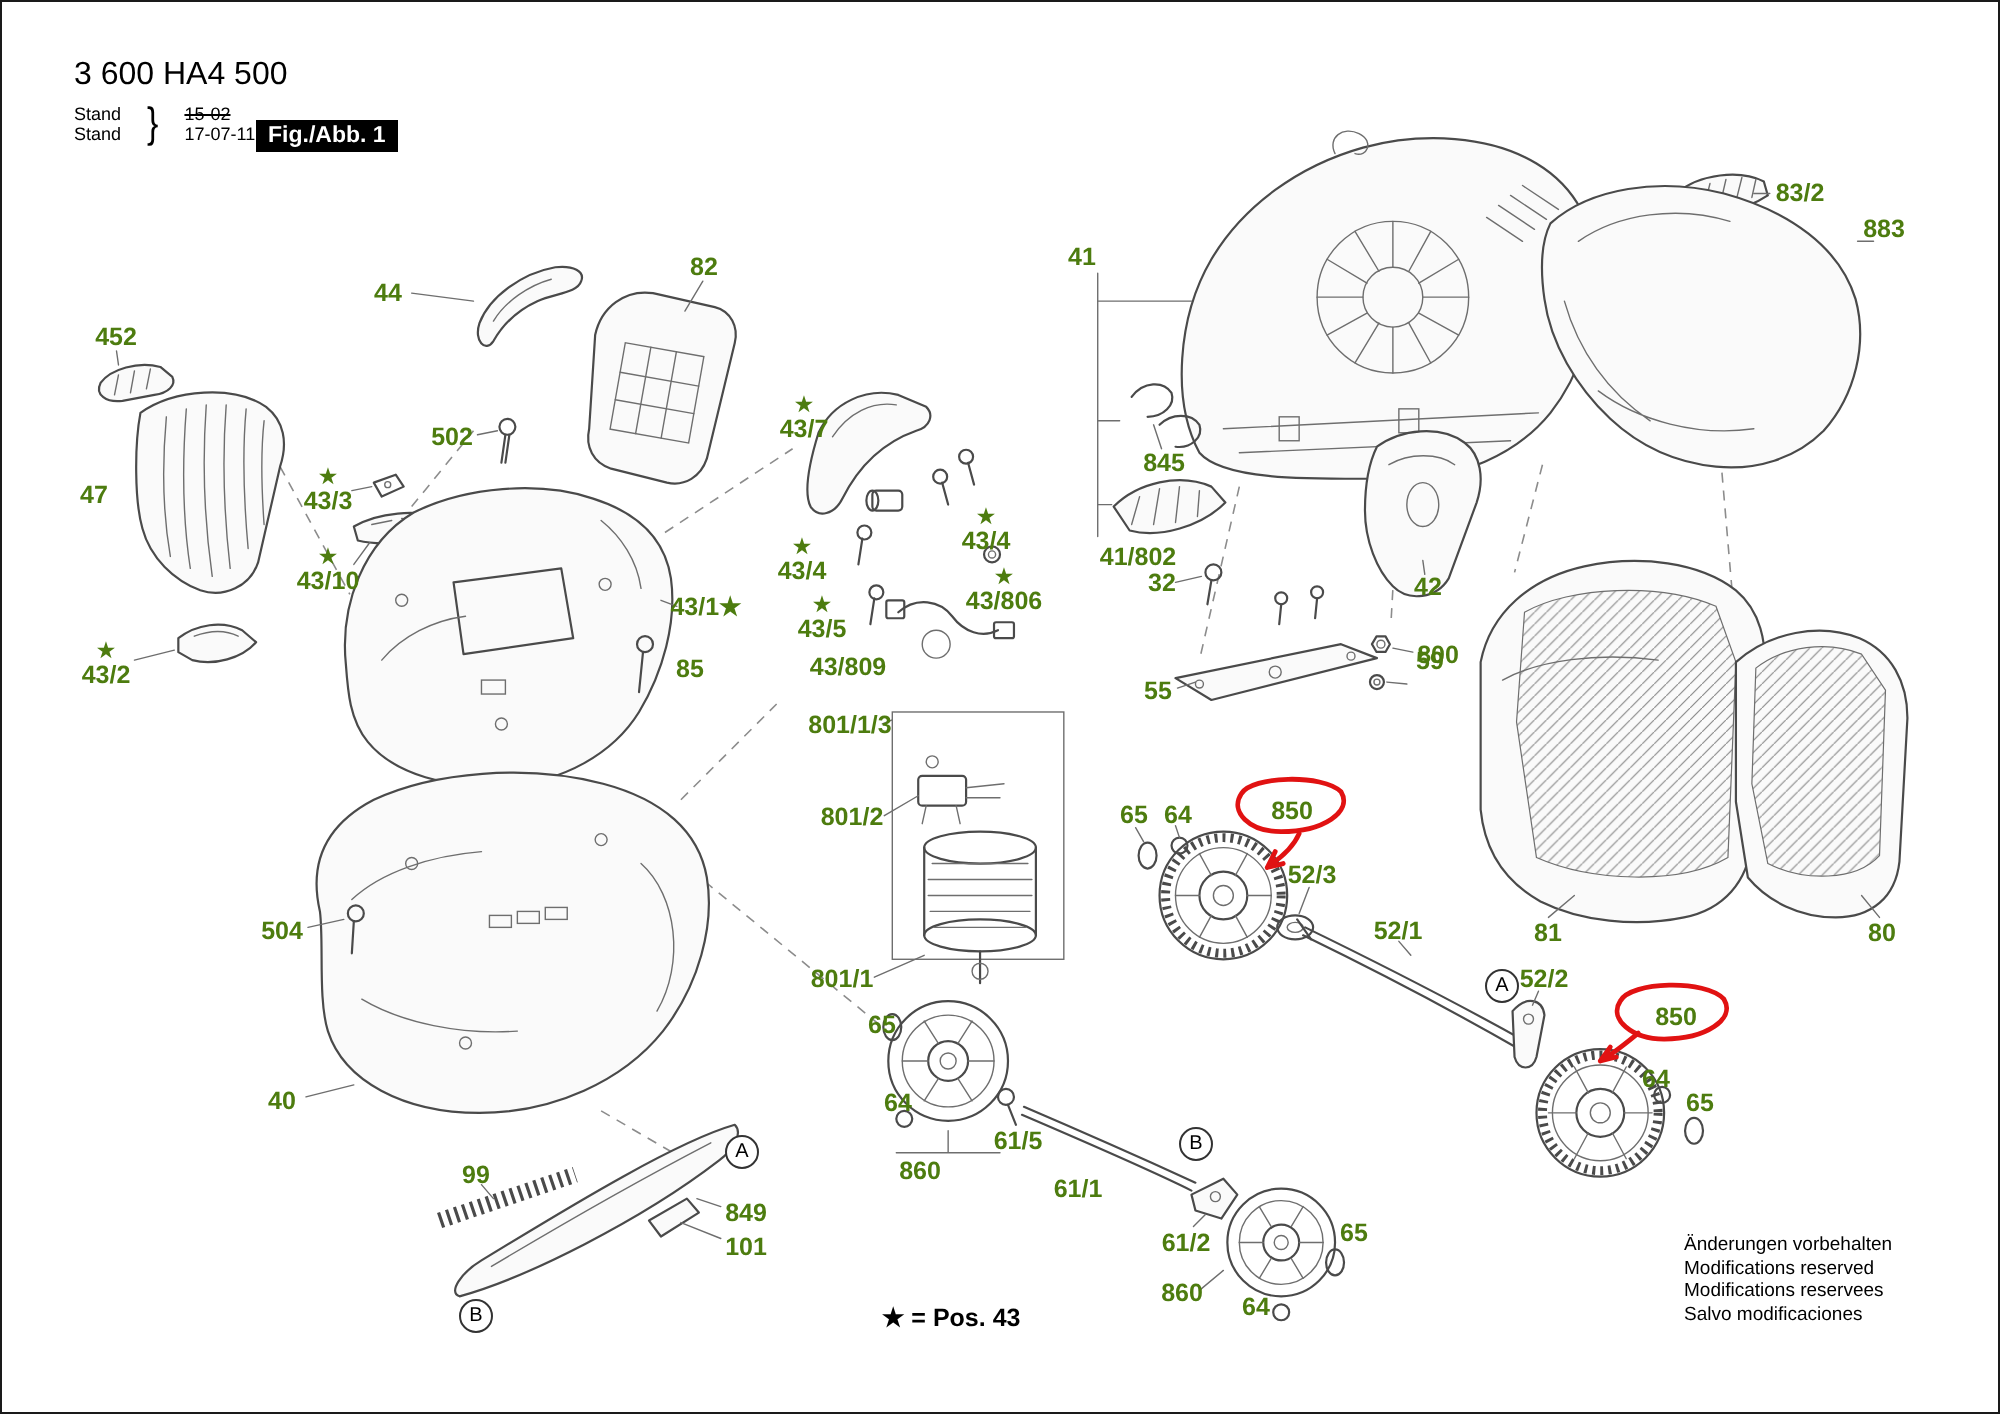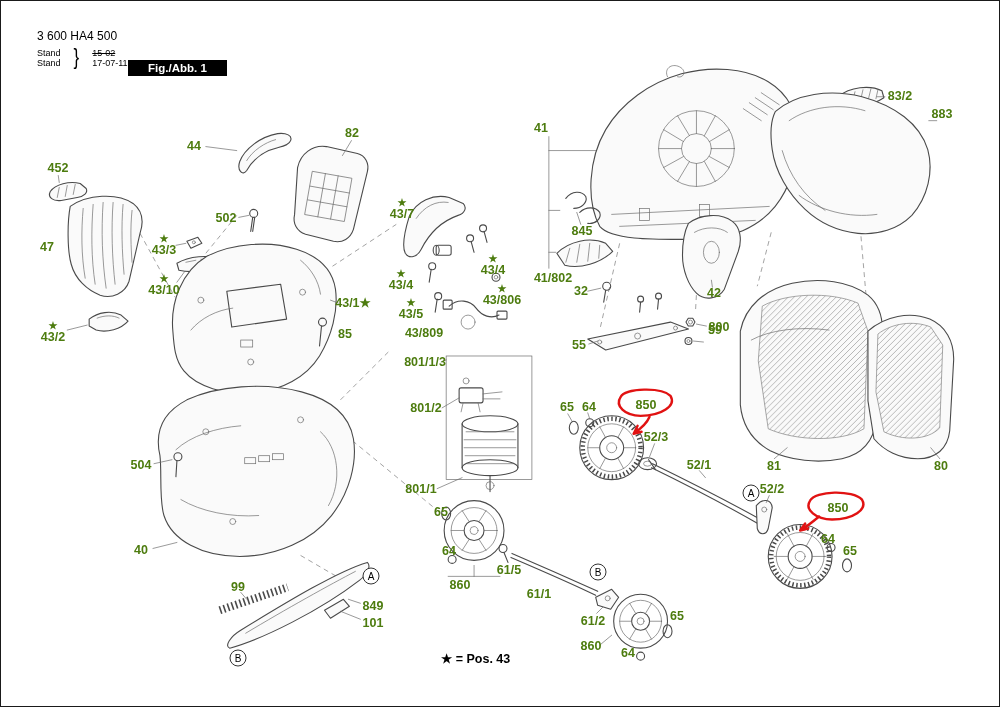--- a/index.html
+++ b/index.html
@@ -13,27 +13,27 @@
   .dash{fill:none;stroke:#8c8c8c;stroke-width:.8;stroke-dasharray:5 4}
   
   .part-label{position:absolute;transform:translate(-50%,-50%);font-weight:bold;font-size:12.5px;
               color:#4d7c0f;text-align:center;line-height:1.05;white-space:nowrap;z-index:3}
   .part-label .star{font-size:10px;line-height:1;font-weight:bold}
   .ref-letter{position:absolute;transform:translate(-50%,-50%);width:15px;height:15px;
               border:1.2px solid #333;border-radius:50%;font-size:10px;display:flex;
               align-items:center;justify-content:center;background:#fff;z-index:3}
   
   .header{position:absolute;left:36px;top:28px;z-index:4;color:#000}
-  .part-number{font-size:12px;margin-bottom:5px}
+  .part-number{font-size:16px;margin-bottom:5px}
   .issue-row{display:flex;align-items:center;gap:12px;font-size:9px}
   .issue-col div{line-height:10px}
   .brace{font-size:17px;transform:scaleY(1.25);padding:0 1px}
   .struck{text-decoration:line-through}
   .fig-box{position:absolute;left:127px;top:59px;background:#000;color:#fff;font-weight:bold;
-           font-size:11.5px;padding:2px 20px;z-index:4}
+           font-size:11.5px;padding:2px 6px;z-index:4}
   .legend{position:absolute;left:440px;top:650px;font-weight:bold;font-size:12.5px;z-index:4}
   .notices{position:absolute;left:841px;top:616px;font-size:9.5px;line-height:11.5px;z-index:4;color:#000}
 </style>
 </head>
 <body>
 
 <div class="stage">
 
   <svg class="art" viewBox="0 0 1000 707" xmlns="http://www.w3.org/2000/svg">
     <defs>
@@ -515,21 +515,21 @@
       </div>
       <div class="part-label" style="left: 676px; top: 616px;">
         <div>65</div>
       </div>
       <div class="part-label" style="left: 540px; top: 128px;">
         <div>41</div>
       </div>
       <div class="part-label" style="left: 581px; top: 231px;">
         <div>845</div>
       </div>
-      <div class="part-label" style="left: 552px; top: 278px;">
+      <div class="part-label" style="left: 568px; top: 278px;">
         <div>41/802</div>
       </div>
       <div class="part-label" style="left: 580px; top: 291px;">
         <div>32</div>
       </div>
       <div class="part-label" style="left: 578px; top: 345px;">
         <div>55</div>
       </div>
       <div class="part-label" style="left: 713px; top: 293px;">
         <div>42</div>
@@ -569,14 +569,20 @@
       </div>
     </div>
   <div id="refs">
       <div class="ref-letter" style="left: 370px; top: 575px;">A</div>
       <div class="ref-letter" style="left: 237px; top: 657px;">B</div>
       <div class="ref-letter" style="left: 750px; top: 492px;">A</div>
       <div class="ref-letter" style="left: 597px; top: 571px;">B</div>
     </div>
 
   <div class="legend">★ = Pos. 43</div>
+  <div class="notices">
+    <div>Änderungen vorbehalten</div>
+    <div>Modifications reserved</div>
+    <div>Modifications reservees</div>
+    <div>Salvo modificaciones</div>
+  </div>
 
 </div>
 
 </body></html>

